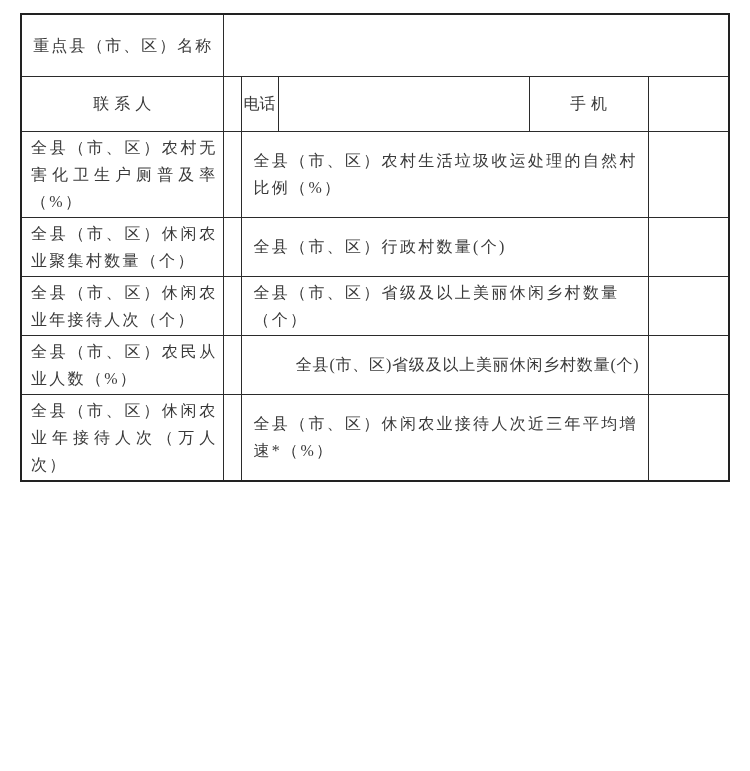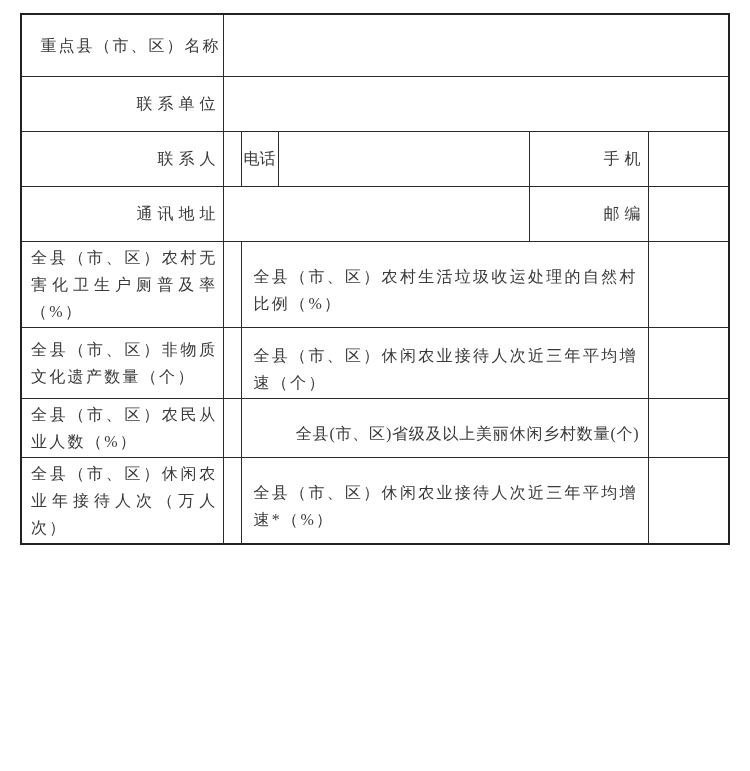--- a/index.html
+++ b/index.html
@@ -20,39 +20,39 @@
   }
   td {
     border: 1.5px solid #2b2b2b;
     font-size: 16px;
     line-height: 27px;
     vertical-align: middle;
     overflow: hidden;
   }
   
   td.lbl-c {
-    text-align: right;
+    text-align: center;
     letter-spacing: 5px;
     text-indent: 5px;
     padding: 2px 2px;
   }
   td.lbl-c.long { letter-spacing: 2px; text-indent: 2px; }
   
   td.lbl-l {
     text-align: justify;
     text-justify: inter-character;
     letter-spacing: 2.3px;
     padding: 2px 5px 2px 9px;
     margin-top: 43px;
   }
   
   td.lbl-m {
     text-align: left;
     letter-spacing: 2.3px;
-    padding: 14px 8px 2px 12px;
+    padding: 2px 8px 2px 12px;
   }
   td.lbl-m.tight { letter-spacing: 0.8px; text-align: right; }
   
   td.vstack {
     text-align: center;
     letter-spacing: 0;
     line-height: 25px;
     padding: 2px 0;
     word-break: break-all;
     margin-top: 12px;
@@ -71,55 +71,51 @@
     <col style="width:119px">
     <col style="width:81px">
   </colgroup>
 
   <tbody>
       <tr style="height:62px">
     <td class="lbl-c long">重点县（市、区）名称</td>
     <td class="blank" colspan="5"></td>
   </tr>
 
-  <tr style="height:55px">
-    <td class="lbl-c">联系单位</td>
-    <td class="blank" colspan="5"></td>
-  </tr>
 
   <tr style="height:55px">
     <td class="lbl-c">联系人</td>
     <td class="blank"></td>
     <td class="vstack">电话</td>
     <td class="blank"></td>
     <td class="lbl-c">手机</td>
     <td class="blank"></td>
   </tr>
 
-  <tr style="height:55px">
-    <td class="lbl-c">通讯地址</td>
-    <td class="blank" colspan="3"></td>
-    <td class="lbl-c">邮编</td>
-    <td class="blank"></td>
-  </tr>
 
   <tr style="height:81px">
     <td class="lbl-l">全县（市、区）农村无害化卫生户厕普及率（%）</td>
     <td class="blank"></td>
     <td class="lbl-m" colspan="3">全县（市、区）农村生活垃圾收运处理的自然村比例（%）</td>
     <td class="blank"></td>
   </tr>
 
+  <tr style="height:59px">
+    <td class="lbl-l">全县（市、区）休闲农业聚集村数量（个）</td>
+    <td class="blank"></td>
+    <td class="lbl-m" colspan="3">全县（市、区）行政村数量(个)</td>
+    <td class="blank"></td>
+  </tr>
 
 
 
   <tr style="height:53px">
-    <td class="lbl-l">全县（市、区）非物质文化遗产数量（个）</td>
+    <td class="lbl-l">全县（市、区）休闲农业年接待人次（个）</td>
     <td class="blank"></td>
-    <td class="lbl-m" colspan="3">全县（市、区）休闲农业接待人次近三年平均增速（个）</td>
+    <td class="lbl-m" colspan="3">全县（市、区）省级及以上美丽休闲乡村数量（个）</td>
     <td class="blank"></td>
   </tr>
 
   <tr style="height:55px">
     <td class="lbl-l">全县（市、区）农民从业人数（%）</td>
     <td class="blank"></td>
     <td class="lbl-m tight" colspan="3">全县(市、区)省级及以上美丽休闲乡村数量(个)</td>
     <td class="blank"></td>
   </tr>
 

